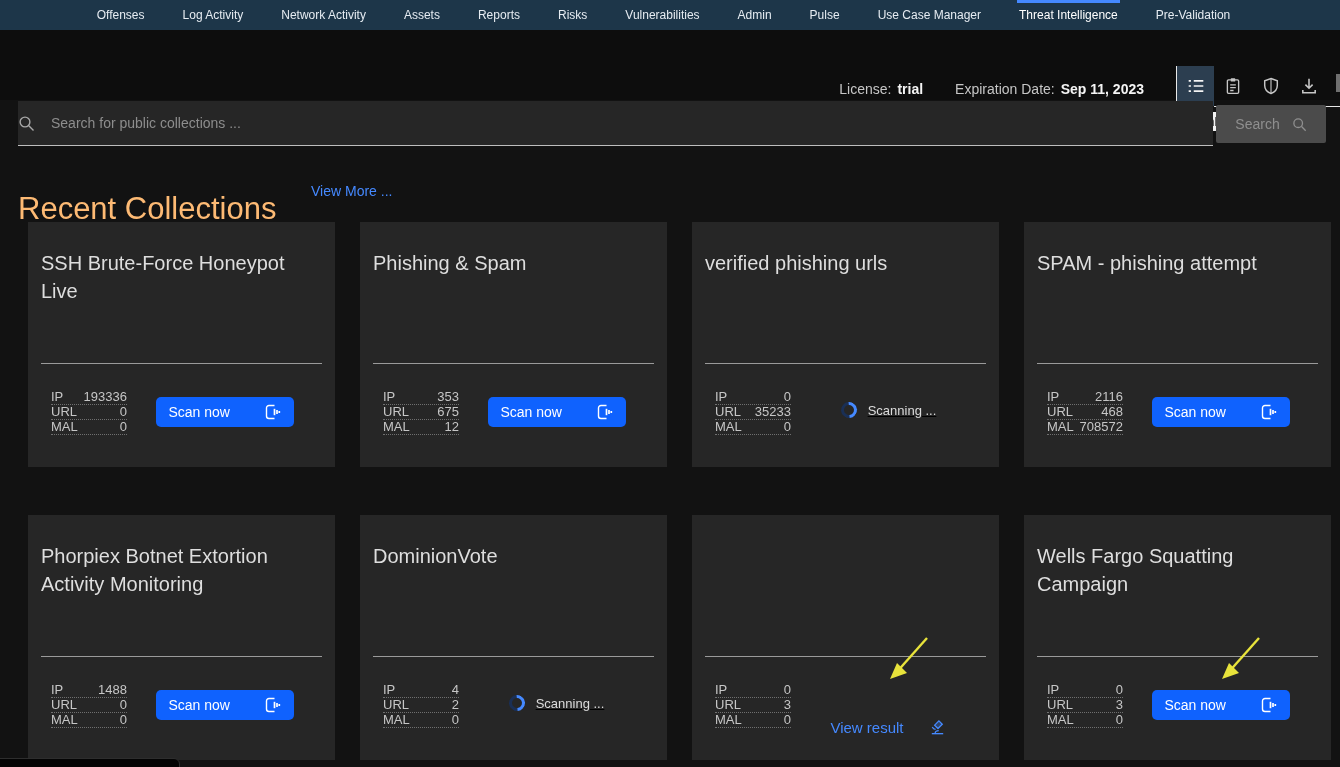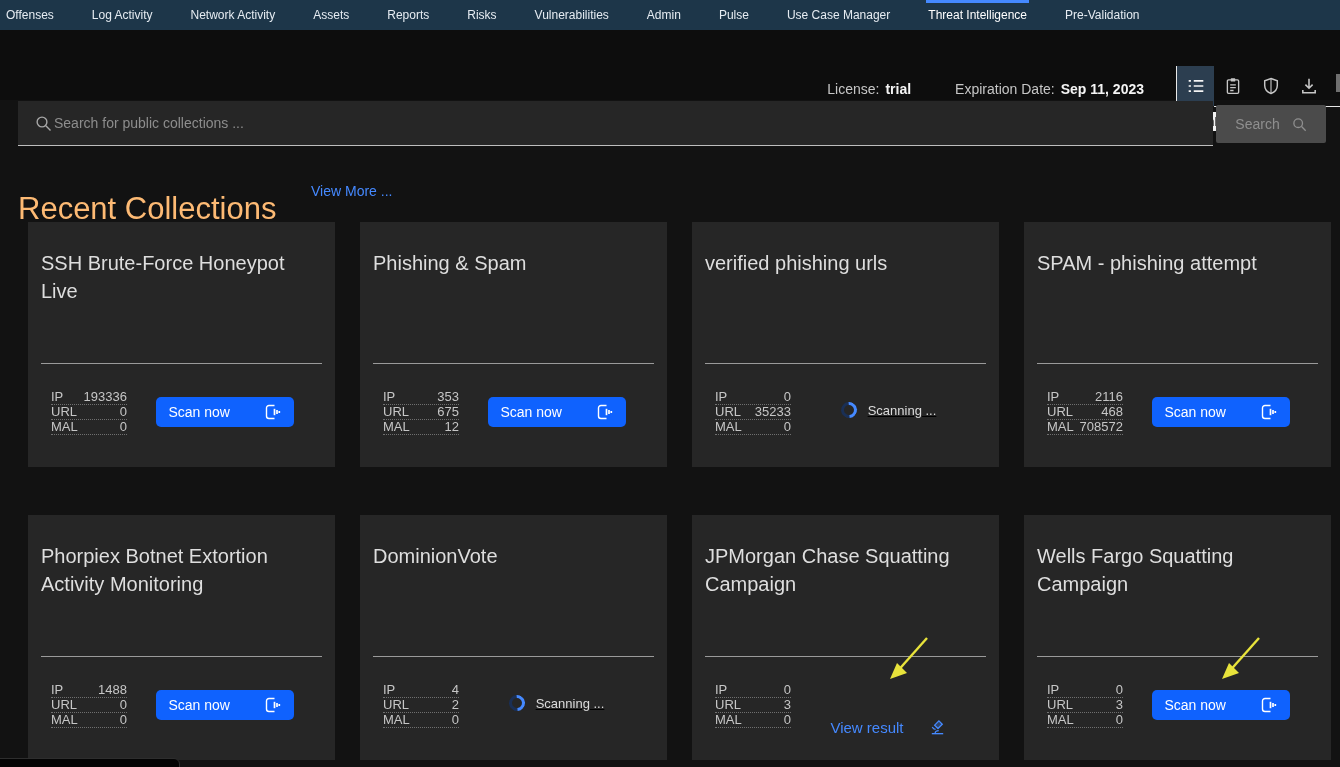--- a/index.html
+++ b/index.html
@@ -4,35 +4,35 @@
 <style>
   * { box-sizing: border-box; }
   html,body { margin:0; padding:0; }
   body {
     width:1340px; height:767px; overflow:hidden; position:relative;
     background:#121212; font-family:"Liberation Sans", sans-serif;
   }
   
   .topnav {
     position:absolute; top:0; left:0; width:1340px; height:30px;
-    background:#1d3649; display:flex; align-items:stretch;
+    background:#1d3649; display:flex; align-items:stretch;justify-content:center;
   }
   .nav-item {
     position:relative; display:flex; align-items:center;
     padding:0 19px; font-size:12px; color:#e6ecf2; white-space:nowrap; cursor:pointer;
   }
   .nav-item:first-child { margin-left:-13px; }
   .nav-item.active { color:#ffffff; }
   .nav-item.active::before {
     content:""; position:absolute; top:0; left:17px; right:17px; height:3px; background:#4589ff;
   }
   
   .header { position:absolute; top:30px; left:0; width:1340px; height:70px; background:#0d0d0d; }
   .license-block {
-    position:absolute; top:51px; right:196px; display:flex; gap:44px;
+    position:absolute; top:51px; right:196px; display:flex; gap:32px;
     font-size:14px; color:#c6c6c6; white-space:nowrap;
   }
   .license-block b { color:#f4f4f4; margin-left:6px; font-weight:bold; }
   .icon-toolbar { position:absolute; left:1176px; top:36px; display:flex; height:40px; }
   .icon-tile {
     width:38px; height:40px; display:flex; align-items:center; justify-content:center;
     color:#c6c6c6; cursor:pointer;
   }
   .icon-tile.selected { background:#2c3e50; color:#f4f4f4; border-left:1px solid #e8e8e8; }
   .toolbar-underline { position:absolute; left:1214px; top:76px; width:126px; height:1px; background:#e8e8e8; }
@@ -42,21 +42,21 @@
     border-left:6px solid transparent; border-right:6px solid transparent; border-bottom:7px solid #f4f4f4;
   }
   .tooltip {
     position:absolute; left:1117px; top:82px; height:19px; line-height:19px;
     background:#f4f4f4; color:#161616; font-size:13px; padding:0 10px; white-space:nowrap;
   }
   
   .search-bar {
     position:absolute; left:18px; top:101px; width:1195px; height:45px;
     background:#262626; border-bottom:1px solid #bdbdbd;
-    display:flex; align-items:center; padding-left:17px; 
+    display:flex; align-items:center; gap:14px;
   }
   .search-bar input {
     flex:1; background:transparent; border:none; outline:none;
     color:#e0e0e0; font-size:14px; font-family:inherit;
   }
   .search-bar input::placeholder { color:#8d8d8d; }
   .search-btn {
     position:absolute; left:1216px; top:105px; width:110px; height:38px;
     background:#4b4b4b; border:none; border-radius:2px; color:#8f8f8f;
     font-size:14px; font-family:inherit; display:flex; align-items:center; justify-content:center; gap:12px;
@@ -394,21 +394,20 @@
         <div class="scanning">
           <div class="spinner"></div>
           <span class="scanning-label">Scanning ...</span>
         </div>
 
       </div>
     </div>
 
   </div>
     <div class="card">
-    <div class="card-title">JPMorgan Chase Squatting Campaign</div>
     <div class="card-footer">
       <div class="stats">
         <div class="stat-row">
             <span>IP</span>
             <span>0</span>
           </div>
         <div class="stat-row">
             <span>URL</span>
             <span>3</span>
           </div>

